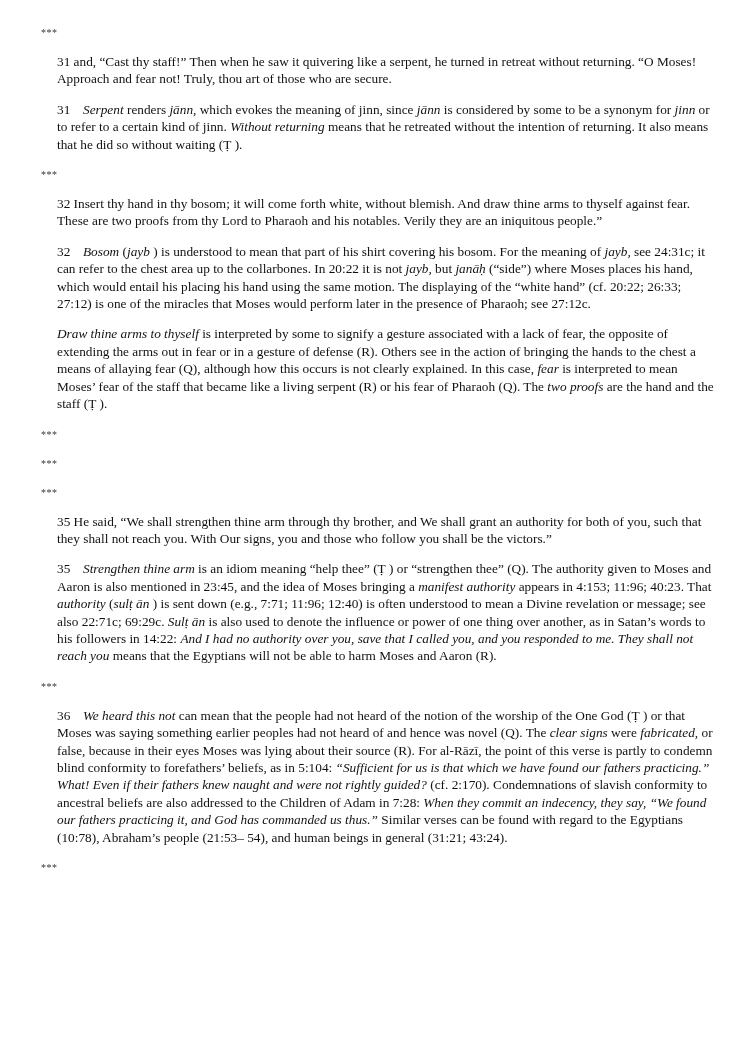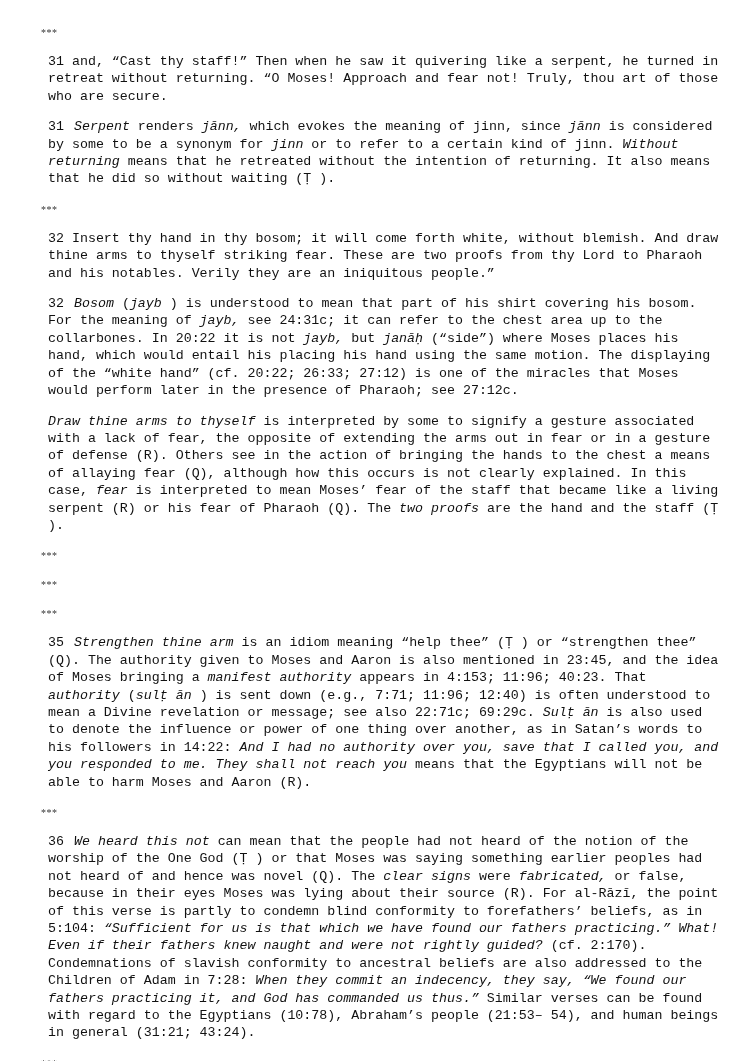--- a/index.html
+++ b/index.html
@@ -8,36 +8,37 @@
     position: relative;
     width: 749px; height: 1061px;
     box-sizing: border-box;
     padding: 24px 30px 0 41px;
     font-family: "Liberation Serif", "DejaVu Serif", serif;
     font-size: 13.3px;
     line-height: 17.4px;
     color: #111111;
   }
   .sep { font-size: 10px; color: #333; margin: 0 0 15px 0; height: 14px; letter-spacing: 0.5px; }
-  .p { margin: 0 0 13px 7px; font-family: Liberation Mono, monospace; }
+  .p { margin: 0 0 13px 16px; }
   .num { display: inline-block; width: 26px; }
   .vnum { }
   i { font-style: italic; }
 </style>
 </head>
 <body>
 
 <div class="page" id="page">
     <div class="sep">***</div>
     <div class="p"><span class="vnum">31</span><span> and, “Cast thy staff!” Then when he saw it quivering like a serpent, he turned in retreat without returning. “O Moses! Approach and fear not! Truly, thou art of those who are secure.</span></div>
     <div class="p"><span class="num">31</span><i>Serpent</i><span> renders </span><i>jānn,</i><span> which evokes the meaning of jinn, since </span><i>jānn</i><span> is considered by some to be a synonym for </span><i>jinn</i><span> or to refer to a certain kind of jinn. </span><i>Without returning</i><span> means that he retreated without the intention of returning. It also means that he did so without waiting (Ṭ ).</span></div>
     <div class="sep">***</div>
-    <div class="p"><span class="vnum">32</span><span> Insert thy hand in thy bosom; it will come forth white, without blemish. And draw thine arms to thyself striking fear. These are two proofs from thy Lord to Pharaoh and his notables. Verily they are an iniquitous people.”</span></div>
+    <div class="p"><span class="vnum">32</span><span> Insert thy hand in thy bosom; it will come forth white, without blemish. And draw thine arms to thyself against fear. These are two proofs from thy Lord to Pharaoh and his notables. Verily they are an iniquitous people.”</span></div>
     <div class="p"><span class="num">32</span><i>Bosom</i><span> (</span><i>jayb</i><span> ) is understood to mean that part of his shirt covering his bosom. For the meaning of </span><i>jayb,</i><span> see 24:31c; it can refer to the chest area up to the collarbones. In 20:22 it is not </span><i>jayb,</i><span> but </span><i>janāḥ</i><span> (“side”) where Moses places his hand, which would entail his placing his hand using the same motion. The displaying of the “white hand” (cf. 20:22; 26:33; 27:12) is one of the miracles that Moses would perform later in the presence of Pharaoh; see 27:12c.</span></div>
     <div class="p"><i>Draw thine arms to thyself</i><span> is interpreted by some to signify a gesture associated with a lack of fear, the opposite of extending the arms out in fear or in a gesture of defense (R). Others see in the action of bringing the hands to the chest a means of allaying fear (Q), although how this occurs is not clearly explained. In this case, </span><i>fear</i><span> is interpreted to mean Moses’ fear of the staff that became like a living serpent (R) or his fear of Pharaoh (Q). The </span><i>two proofs</i><span> are the hand and the staff (Ṭ ).</span></div>
     <div class="sep">***</div>
     <div class="sep">***</div>
     <div class="sep">***</div>
+    <div class="p"><span class="vnum">35</span><span> He said, “We shall strengthen thine arm through thy brother, and We shall grant an authority for both of you, such that they shall not reach you. With Our signs, you and those who follow you shall be the victors.”</span></div>
     <div class="p"><span class="num">35</span><i>Strengthen thine arm</i><span> is an idiom meaning “help thee” (Ṭ ) or “strengthen thee” (Q). The authority given to Moses and Aaron is also mentioned in 23:45, and the idea of Moses bringing a </span><i>manifest authority</i><span> appears in 4:153; 11:96; 40:23. That </span><i>authority</i><span> (</span><i>sulṭ ān</i><span> ) is sent down (e.g., 7:71; 11:96; 12:40) is often understood to mean a Divine revelation or message; see also 22:71c; 69:29c. </span><i>Sulṭ ān</i><span> is also used to denote the influence or power of one thing over another, as in Satan’s words to his followers in 14:22: </span><i>And I had no authority over you, save that I called you, and you responded to me. They shall not reach you</i><span> means that the Egyptians will not be able to harm Moses and Aaron (R).</span></div>
     <div class="sep">***</div>
     <div class="p"><span class="num">36</span><i>We heard this not</i><span> can mean that the people had not heard of the notion of the worship of the One God (Ṭ ) or that Moses was saying something earlier peoples had not heard of and hence was novel (Q). The </span><i>clear signs</i><span> were </span><i>fabricated,</i><span> or false, because in their eyes Moses was lying about their source (R). For al-Rāzī, the point of this verse is partly to condemn blind conformity to forefathers’ beliefs, as in 5:104: </span><i>“Sufficient for us is that which we have found our fathers practicing.” What! Even if their fathers knew naught and were not rightly guided?</i><span> (cf. 2:170). Condemnations of slavish conformity to ancestral beliefs are also addressed to the Children of Adam in 7:28: </span><i>When they commit an indecency, they say, “We found our fathers practicing it, and God has commanded us thus.”</i><span> Similar verses can be found with regard to the Egyptians (10:78), Abraham’s people (21:53– 54), and human beings in general (31:21; 43:24).</span></div>
     <div class="sep">***</div>
   </div>
 
 </body></html>

